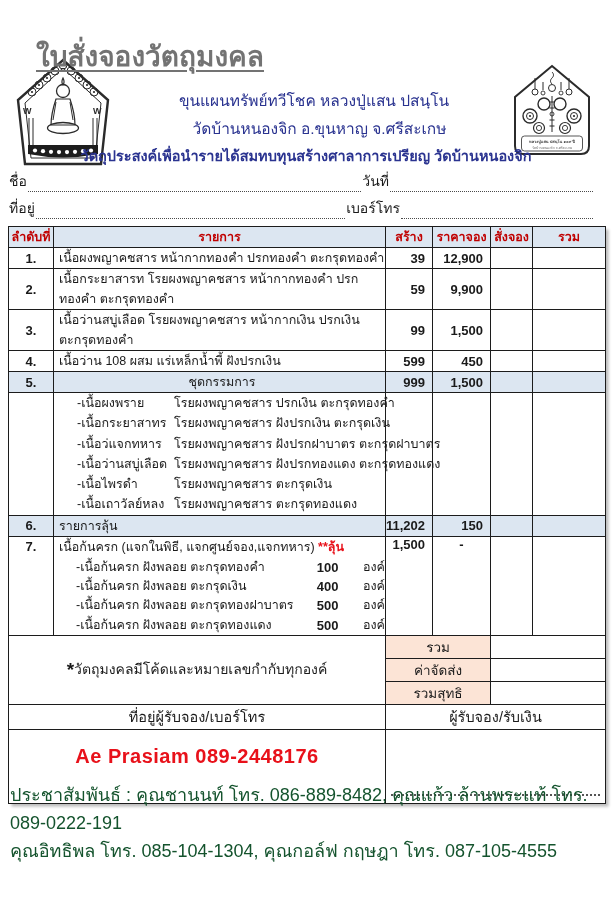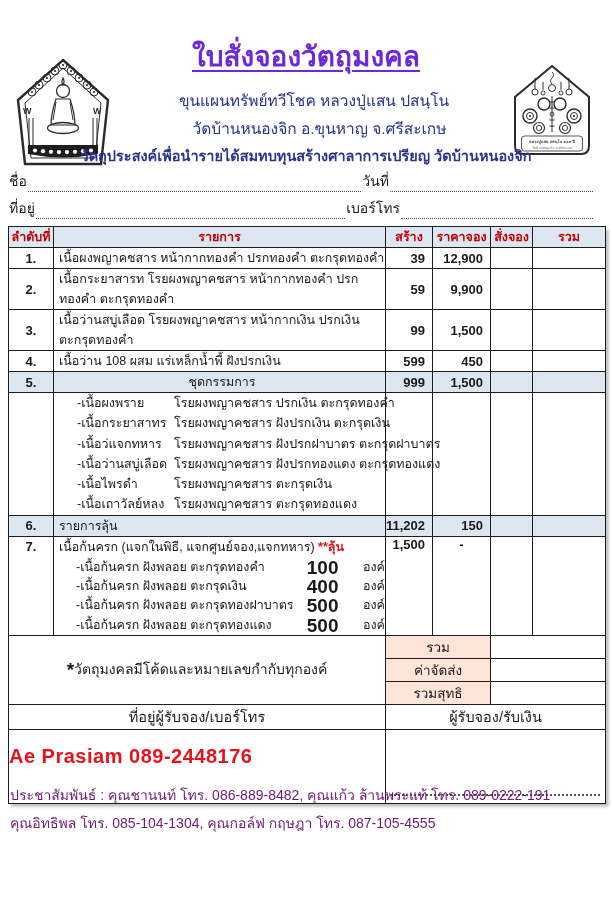--- a/index.html
+++ b/index.html
@@ -5,22 +5,22 @@
   * { margin:0; padding:0; box-sizing:border-box; }
   html,body { background:#ffffff; }
   .page {
     position:relative; width:612px; height:900px; margin:0 auto;
     background:#ffffff; overflow:hidden;
     font-family:"Liberation Sans", sans-serif; color:#1a1a1a;
   }
   
   .title {
     position:absolute; top:34px; left:0; width:100%;
-    text-align:center; font-size:28px; font-weight:bold; color:#6d28d9;
-    text-decoration:underline; text-decoration-thickness:2px; text-underline-offset:4px;
+    font-size:28px; font-weight:bold; color:#737373;
+    text-decoration:underline; text-decoration-thickness:2px; text-underline-offset:4px;padding-left:36px;
   }
   .sub1 { position:absolute; top:88px;  left:0; width:100%; text-align:center; font-size:15.5px; color:#2a3390;margin-left:8px; }
   .sub2 { position:absolute; top:116px; left:0; width:100%; text-align:center; font-size:15.5px; color:#2a3390;padding-left:27px; }
   .purpose { position:absolute; top:144px; left:0; width:100%; text-align:center; font-size:14.5px; font-weight:bold; color:#2a3390; }
   .amulet-front { position:absolute; top:58px; left:12px; }
   .amulet-back  { position:absolute; top:64px; right:16px; }
   
   .formline { position:absolute; left:8px; width:585px; display:flex; align-items:flex-end; height:20px; font-size:14px; }
   .fl1 { top:172px; } .fl2 { top:199px; }
   .flabel { white-space:nowrap; padding:0 1px; }
@@ -43,34 +43,34 @@
   .c-center { text-align:center; font-weight:600; font-size:13px; }
   tr.hl td { background:#dce6f1; }
   tr.r-details td { height:122px; vertical-align:top; }
   .sub { line-height:20.3px; padding-left:18px; white-space:nowrap; }
   .sub-name { display:inline-block; width:97px; }
   tr.r-seven td { height:97px; vertical-align:top; }
   .r7-head { line-height:21px; padding-left:5px; white-space:nowrap; }
   .red { color:#e8111a; font-weight:bold; }
   .r7-line { line-height:19.3px; padding-left:22px; display:flex; white-space:nowrap;justify-content:space-between; }
   .r7-name { width:212px; }
-  .r7-qty { width:32px; text-align:right; font-weight:600; font-size:19px; }
+  .r7-qty { width:32px; text-align:right; font-weight:600; font-size:13px; }
   .r7-unit { padding-left:6px; }
   .v-mid { vertical-align:middle; }
   tr.r-sum td { height:23px; }
   .note-cell { text-align:center; font-size:14px; vertical-align:middle; }
   .note-star { font-size:19px; vertical-align:-2px; font-weight:bold; }
   .sum-label { background:#fce4d6; text-align:center; font-size:13.5px; }
   tr.r-siglabel td { height:25px; text-align:center; font-size:14.5px; }
   tr.r-sig td { height:74px; vertical-align:top; }
-  .red-contact { color:#e8111a; font-weight:bold; font-size:20px; text-align:left; margin-top:15px; letter-spacing:0.5px; }
+  .red-contact { color:#e8111a; font-weight:bold; font-size:20px; text-align:center; margin-top:15px; letter-spacing:0.5px; }
   .sig-right { position:relative; }
   .sig-dots { position:absolute; left:5px; right:5px; bottom:7px; border-bottom:2px dotted #555; }
   
-  .footer { position:absolute; top:781px; left:10px; width:594px; font-size:14px; line-height:28px; color:#701a75; }
+  .footer { position:absolute; top:781px; left:10px; width:594px; font-size:18px; line-height:28px; color:#14532d; }
   svg .ln { fill:none; stroke:#2b2b2b; }
 </style>
 </head>
 <body>
 
 <div class="page">
 
   <div class="amulet-front">
     <svg width="102" height="108" viewBox="0 0 102 108">
       <path class="ln" stroke-width="2.4" d="M51 2 L96 42 L89 106 L13 106 L6 42 Z"></path>

